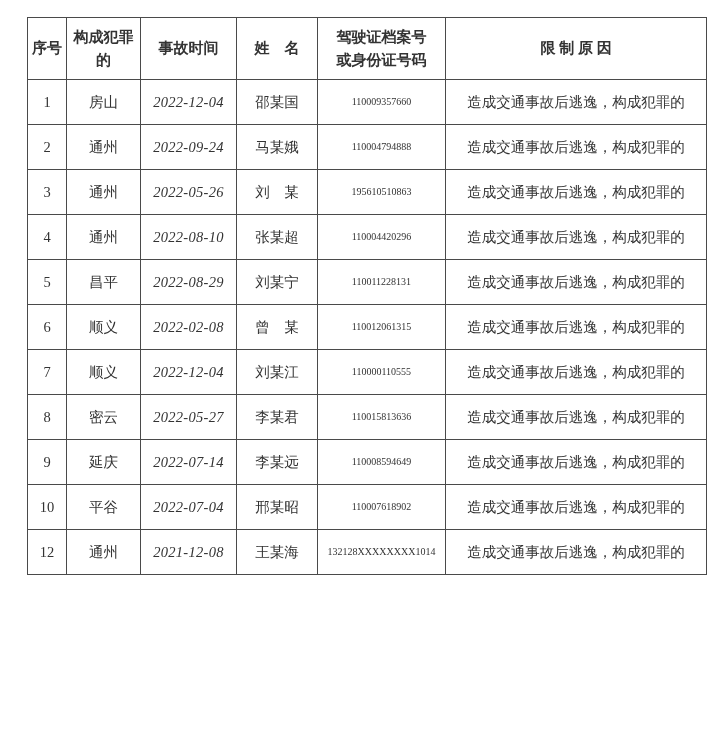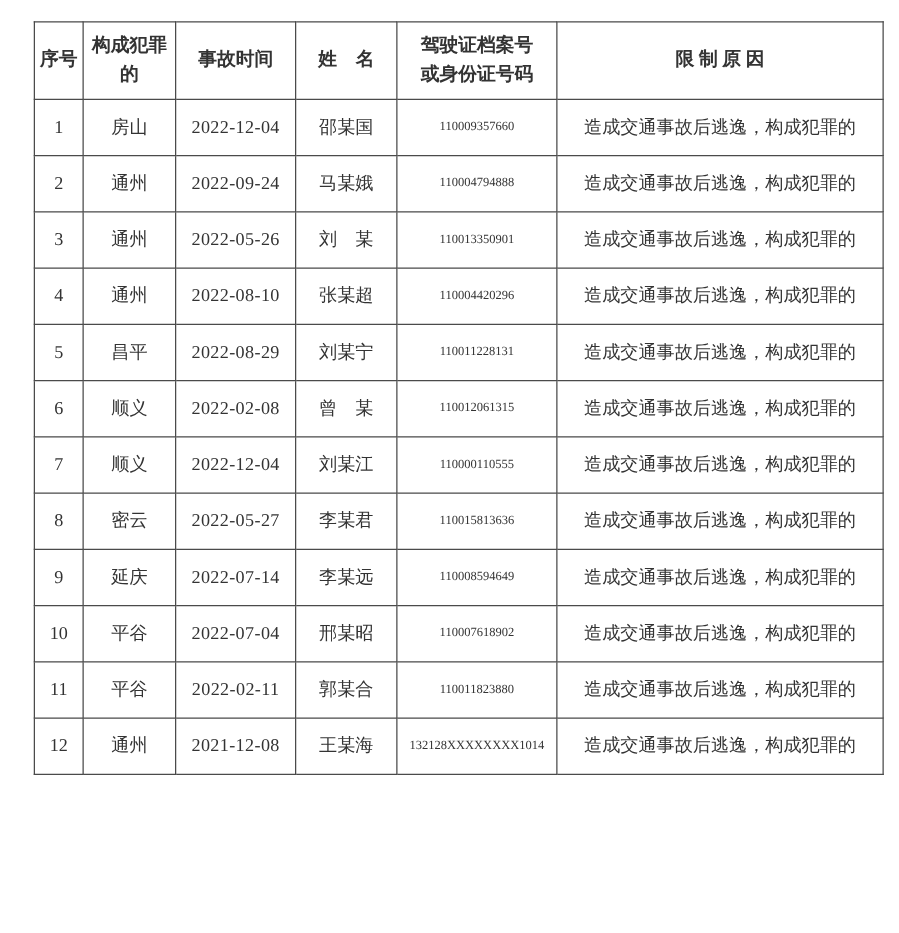--- a/index.html
+++ b/index.html
@@ -43,21 +43,21 @@
   col.c-loc    { width: 74px; }
   col.c-date   { width: 96px; }
   col.c-name   { width: 81px; }
   col.c-id     { width: 128px; }
   col.c-reason { width: 261px; }
   td.cell-id {
     word-break: break-all;
     font-size: 10px;
     padding: 1px;
   }
-  td.cell-date { letter-spacing: 0.3px; }
+  td.cell-date { letter-spacing: 0.3px; font-style: italic; }
 </style>
 </head>
 <body>
 
 <div class="table-wrap">
   <table class="restriction-table">
     <colgroup>
       <col class="c-seq">
       <col class="c-loc">
       <col class="c-date">
@@ -93,21 +93,21 @@
     <td class="cell-name">马某娥</td>
     <td class="cell-id">110004794888</td>
     <td class="cell-reason">造成交通事故后逃逸，构成犯罪的</td>
   </tr>
 
   <tr>
     <td class="cell-seq">3</td>
     <td class="cell-loc">通州</td>
     <td class="cell-date">2022-05-26</td>
     <td class="cell-name">刘　某</td>
-    <td class="cell-id">110013350901</td>
+    <td class="cell-id">195610510863</td>
     <td class="cell-reason">造成交通事故后逃逸，构成犯罪的</td>
   </tr>
 
   <tr>
     <td class="cell-seq">4</td>
     <td class="cell-loc">通州</td>
     <td class="cell-date">2022-08-10</td>
     <td class="cell-name">张某超</td>
     <td class="cell-id">110004420296</td>
     <td class="cell-reason">造成交通事故后逃逸，构成犯罪的</td>
@@ -160,28 +160,20 @@
 
   <tr>
     <td class="cell-seq">10</td>
     <td class="cell-loc">平谷</td>
     <td class="cell-date">2022-07-04</td>
     <td class="cell-name">邢某昭</td>
     <td class="cell-id">110007618902</td>
     <td class="cell-reason">造成交通事故后逃逸，构成犯罪的</td>
   </tr>
 
-  <tr>
-    <td class="cell-seq">11</td>
-    <td class="cell-loc">平谷</td>
-    <td class="cell-date">2022-02-11</td>
-    <td class="cell-name">郭某合</td>
-    <td class="cell-id">110011823880</td>
-    <td class="cell-reason">造成交通事故后逃逸，构成犯罪的</td>
-  </tr>
 
   <tr>
     <td class="cell-seq">12</td>
     <td class="cell-loc">通州</td>
     <td class="cell-date">2021-12-08</td>
     <td class="cell-name">王某海</td>
     <td class="cell-id">132128XXXXXXXX1014</td>
     <td class="cell-reason">造成交通事故后逃逸，构成犯罪的</td>
   </tr>
 

